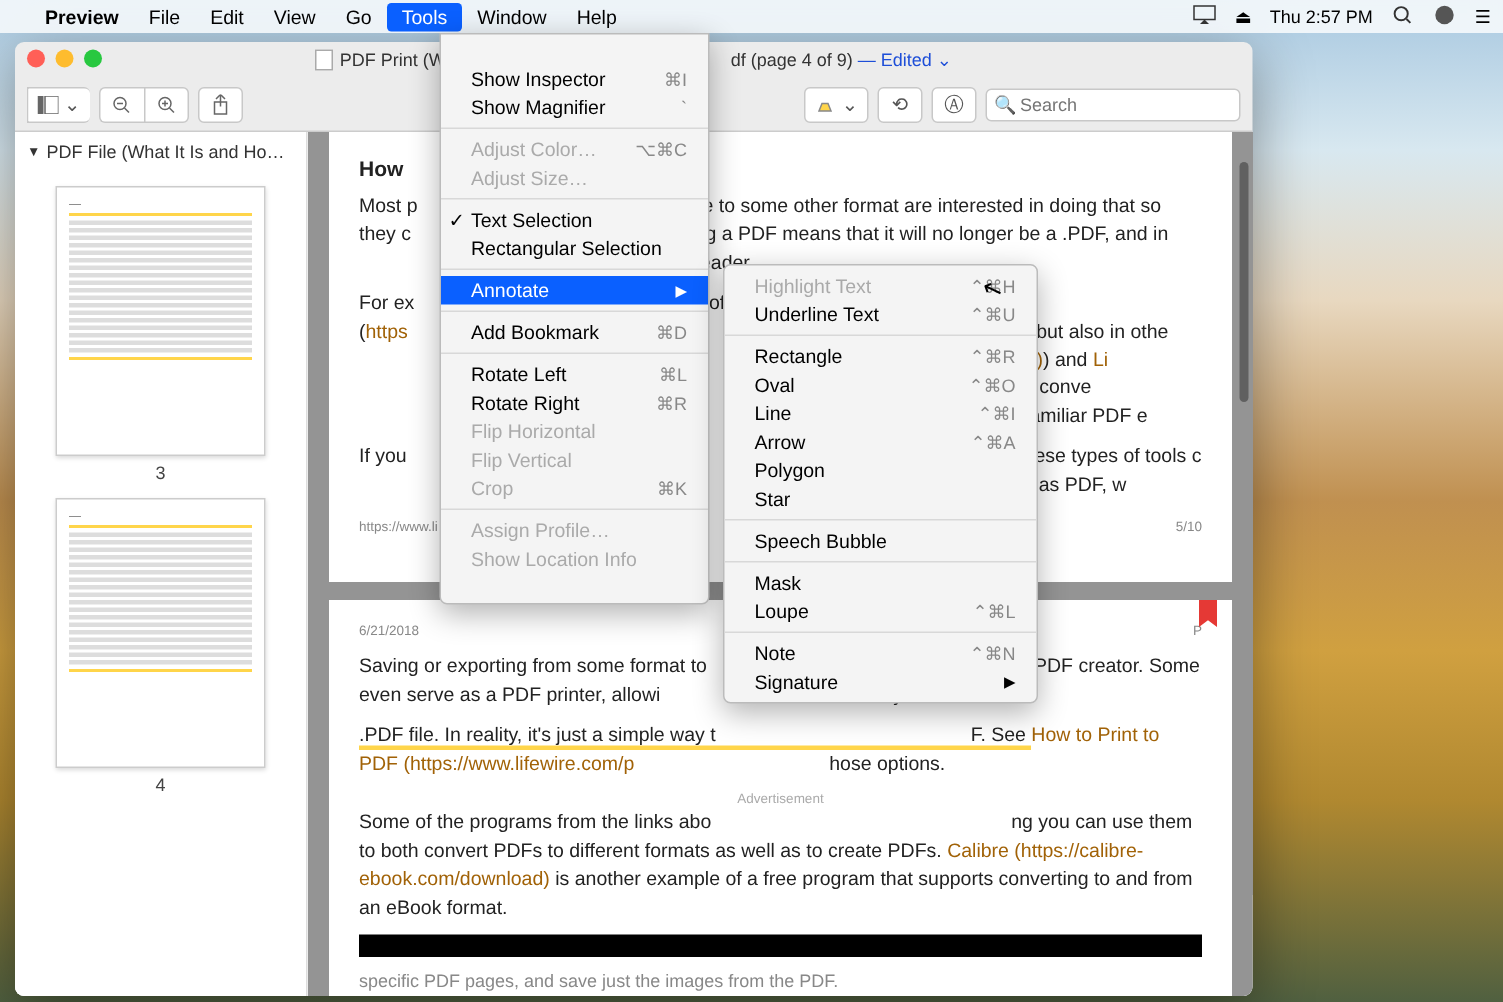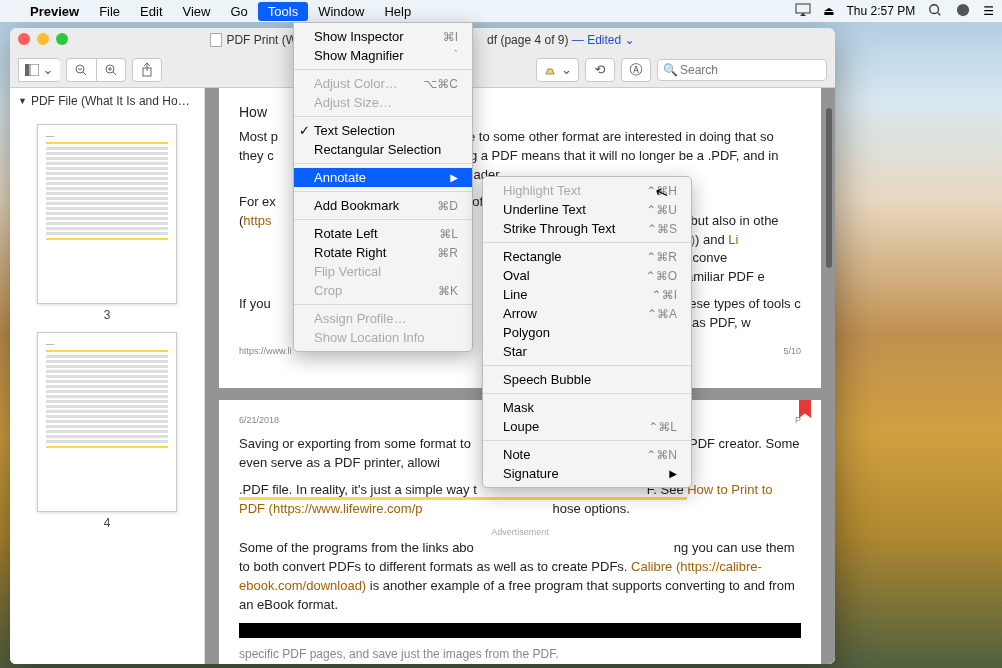--- a/index.html
+++ b/index.html
@@ -27,28 +27,28 @@
 .search { position: relative; } .search .sicon { position: absolute; left: 6px; top: 4px; color: #999; font-size: 12px; }
 .body { flex: 1; display: flex; overflow: hidden; background: #f6f6f6; }
 .sidebar { width: 195px; border-right: 1px solid #ddd; background: #fff; overflow-y: auto; }
 .side-title { padding: 6px 8px; font-size: 12px; display: flex; align-items: center; gap: 4px; color: #333; }
 .side-title .tri { font-size: 9px; }
 .thumb { width: 140px; height: 180px; margin: 10px auto 4px; background: #fff; border: 1px solid #ccc; box-shadow: 0 1px 3px rgba(0,0,0,.15); padding: 8px; font-size: 4px; color: #888; overflow: hidden; }
 .thumb .hl { height: 2px; background: #ffd54a; margin: 3px 0; }
 .thumb-label { text-align: center; font-size: 12px; color: #444; margin-bottom: 10px; }
 .canvas { flex: 1; background: #949494; overflow-y: auto; padding: 0 14px 14px; position: relative; }
 .page { background: #fff; margin: 0 0 12px; padding: 14px 20px 10px; font-size: 13px; line-height: 1.45; color: #222; position: relative; min-height: 300px; }
-.page h3 { font-size: 14px; font-weight: 400; margin-bottom: 6px; }
+.page h3 { font-size: 14px; font-weight: 700; margin-bottom: 6px; }
 .page p { margin-bottom: 8px; }
 .page a { color: #a16207; text-decoration: none; }
 .hl-yellow { border-bottom: 3px solid #ffd54a; }
 .blackout { background: #000; color: #000; display: inline-block; width: 100%; height: 15px; }
 .pfoot { display: flex; justify-content: space-between; font-size: 9px; color: #888; margin-top: 12px; }
 .bookmark { position: absolute; top: 0; right: 10px; width: 12px; height: 18px; background: #e53935; clip-path: polygon(0 0,100% 0,100% 100%,50% 75%,0 100%); }
-.dropdown { position: absolute; top: 22px; left: 293px; width: 180px; background: #f4f4f4; border: 1px solid #bbb; border-radius: 0 0 5px 5px; box-shadow: 0 6px 20px rgba(0,0,0,.3); padding: 4px 0; font-size: 13px; z-index: 200; }
+.dropdown { position: absolute; top: 22px; left: 293px; width: 180px; background: #f4f4f4; border: 1px solid #bbb; border-radius: 0 0 5px 5px; box-shadow: 0 6px 20px rgba(0,0,0,.3); padding: 20px 0; font-size: 13px; z-index: 200; }
 .dd-item { display: flex; justify-content: space-between; align-items: center; padding: 2px 14px 2px 20px; white-space: nowrap; position: relative; }
 .dd-item.disabled { color: #aaa; }
 .dd-item.selected { background: #0a60ff; color: #fff; }
 .dd-item .sc { color: #888; font-size: 12px; margin-left: 12px; }
 .dd-item .arrow { font-size: 10px; }
 .dd-item .check { position: absolute; left: 5px; }
 .dd-sep { height: 1px; background: #d8d8d8; margin: 4px 0; }
 .submenu { position: absolute; top: 176px; left: 482px; width: 210px; background: #f4f4f4; border: 1px solid #bbb; border-radius: 5px; box-shadow: 0 6px 20px rgba(0,0,0,.3); padding: 4px 0; font-size: 13px; z-index: 210; }
 .cursor { position: absolute; top: 183px; left: 655px; z-index: 300; font-size: 16px; color: #000; transform: rotate(-20deg); }
 .scroll-ind { position: absolute; right: 3px; top: 0; width: 6px; height: 100%; }
@@ -269,20 +269,24 @@
     <div class="dd-sep"></div>
     <div class="dd-item">
       <span>Rotate Left</span>
       <span class="sc">⌘L</span>
     </div>
     <div class="dd-item">
       <span>Rotate Right</span>
       <span class="sc">⌘R</span>
     </div>
     <div class="dd-item disabled">
+      <span>Flip Horizontal</span>
+      <span></span>
+    </div>
+    <div class="dd-item disabled">
       <span>Flip Vertical</span>
       <span></span>
     </div>
     <div class="dd-item disabled">
       <span>Crop</span>
       <span class="sc">⌘K</span>
     </div>
     <div class="dd-sep"></div>
     <div class="dd-item disabled">
       <span>Assign Profile…</span>
@@ -295,24 +299,20 @@
   </div>
 <div class="submenu" id="annotate-dd">
     <div class="dd-item disabled">
       <span>Highlight Text</span>
       <span class="sc">⌃⌘H</span>
     </div>
     <div class="dd-item">
       <span>Underline Text</span>
       <span class="sc">⌃⌘U</span>
     </div>
-    <div class="dd-item">
-      <span>Strike Through Text</span>
-      <span class="sc">⌃⌘S</span>
-    </div>
     <div class="dd-sep"></div>
     <div class="dd-item">
       <span>Rectangle</span>
       <span class="sc">⌃⌘R</span>
     </div>
     <div class="dd-item">
       <span>Oval</span>
       <span class="sc">⌃⌘O</span>
     </div>
     <div class="dd-item">

